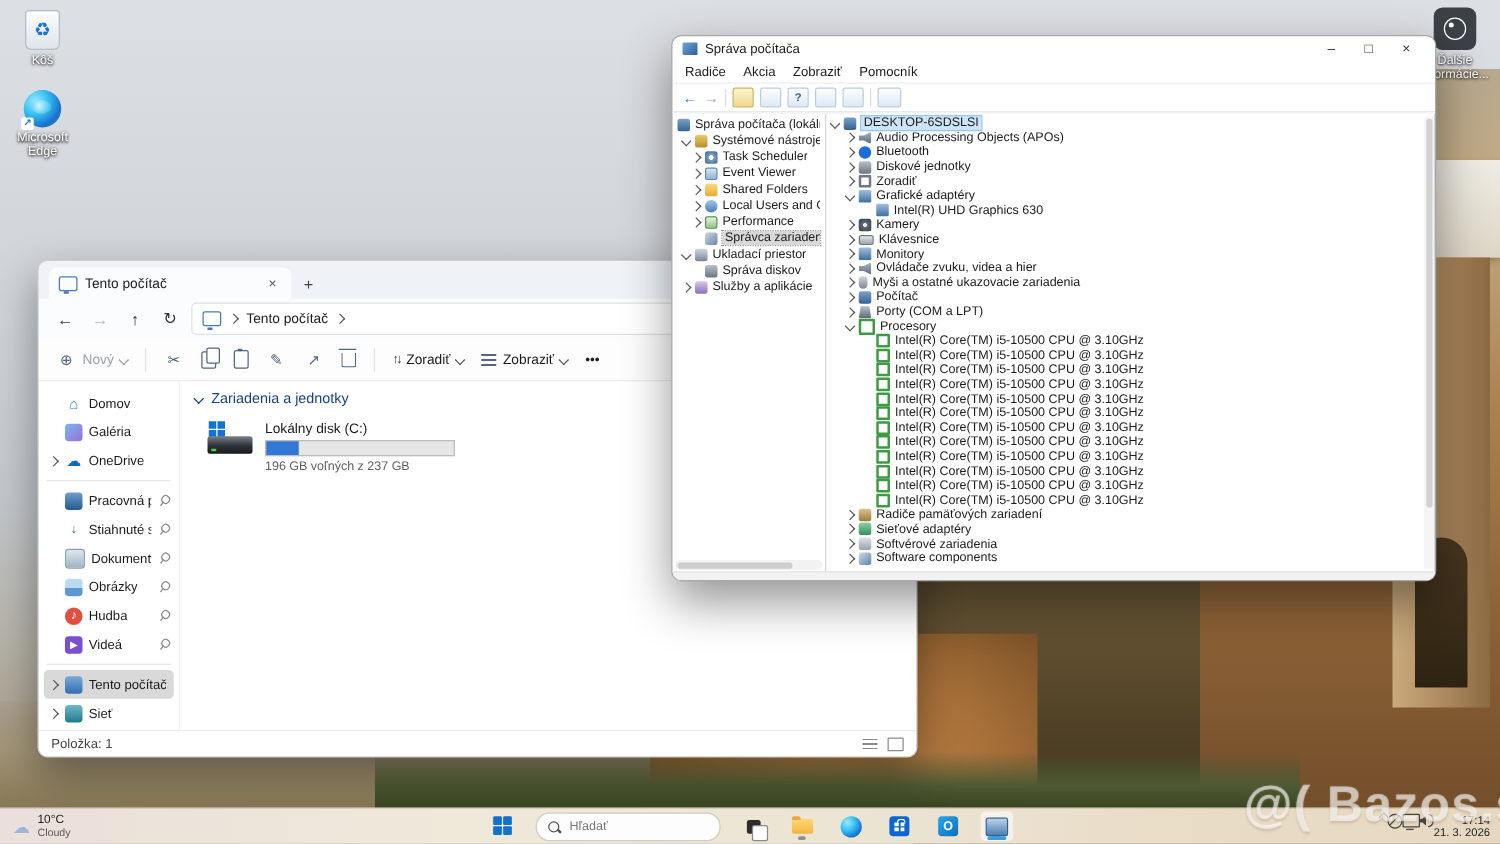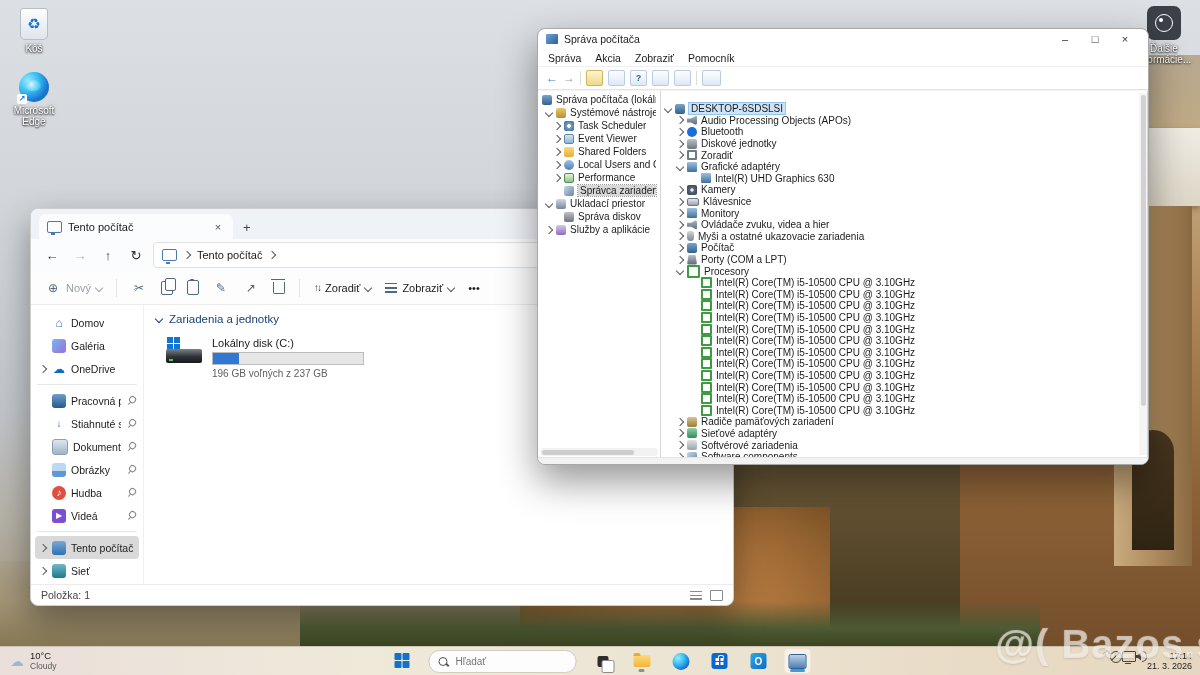--- a/index.html
+++ b/index.html
@@ -122,21 +122,21 @@
   .m-controls{margin-left:auto;display:flex}
   .m-cbtn{width:30px;height:20px;display:flex;align-items:center;justify-content:center;font-size:11px;color:#333}
   .m-menu{height:17px;display:flex;align-items:center;gap:14px;padding:0 10px;font-size:10.5px;flex:0 0 auto;border-bottom:1px solid #f0f0f0}
   .m-toolbar{height:22px;display:flex;align-items:center;gap:5px;padding:0 8px;flex:0 0 auto;border-bottom:1px solid #e4e4e4}
   .m-arrow{font-size:12px;font-weight:bold}
   .m-tbic{width:15px;height:14px;border:1px solid #b9cce0;border-radius:2px;background:linear-gradient(180deg,#fdfeff,#dce9f6);
     display:flex;align-items:center;justify-content:center;font-size:9px;color:#2d5f96}
   .m-sep{width:1px;height:14px;background:#dcdcdc}
   .m-body{flex:1;display:flex;min-height:0;border-top:1px solid #f3f3f3}
   .m-left{width:122px;flex:0 0 auto;border-right:1px solid #d6d6d6;position:relative;overflow:hidden;padding-top:2px}
-  .m-center{flex:1;position:relative;overflow:hidden;padding-top:12px;border-right:1px solid #d6d6d6}
+  .m-center{flex:1;position:relative;overflow:hidden;padding-top:2px;border-right:1px solid #d6d6d6}
   .m-right{width:116px;flex:0 0 auto;display:flex;flex-direction:column}
   .trow{height:13px;display:flex;align-items:center;gap:4px;white-space:nowrap;padding-right:4px}
   .trow .lbl{overflow:hidden}
   .drow{height:11.6px;display:flex;align-items:center;gap:4px;white-space:nowrap}
   .sel-gray{background:#d8d8d8;outline:1px dotted #9a9a9a}
   .sel-blue{background:#cde4f7;outline:1px solid #94c5ef}
   .ti{display:inline-block;width:10px;height:10px;border-radius:2px;flex:0 0 auto}
   .i-pc{background:linear-gradient(180deg,#7aa3c9,#33618f)}
   .i-tools{background:linear-gradient(180deg,#e8c96a,#b98e2e)}
   .i-clock{background:radial-gradient(circle,#fff 25%,#7aa3c9 28%,#33618f)}
@@ -414,21 +414,21 @@
     <div class="m-title">
       <span class="m-ticon"></span>
       <span class="m-title-label">Správa počítača</span>
       <span class="m-controls">
         <span class="m-cbtn">–</span>
         <span class="m-cbtn">□</span>
         <span class="m-cbtn">×</span>
       </span>
     </div>
     <div class="m-menu">
-      <span>Správa</span>
+      <span>Radiče</span>
       <span>Akcia</span>
       <span>Zobraziť</span>
       <span>Pomocník</span>
     </div>
     <div class="m-toolbar">
       <span class="m-arrow" style="color:#2f7cd6">←</span>
       <span class="m-arrow" style="color:#9a9a9a">→</span>
       <span class="m-sep"></span>
       <span class="m-tbic" style="background:linear-gradient(180deg,#fdf3d0,#f0d98a);border-color:#cdb35e"></span>
       <span class="m-tbic"></span>

